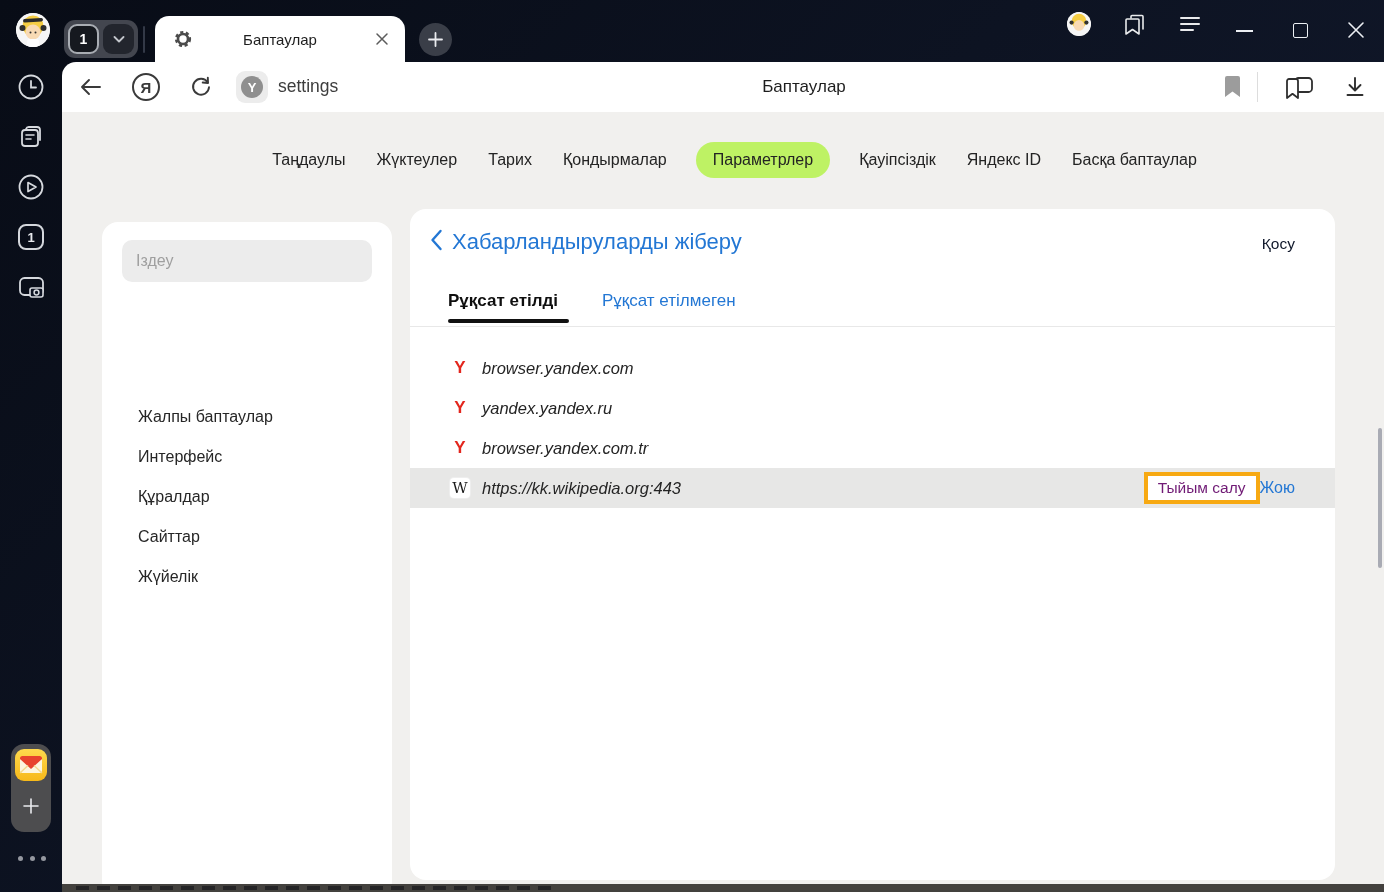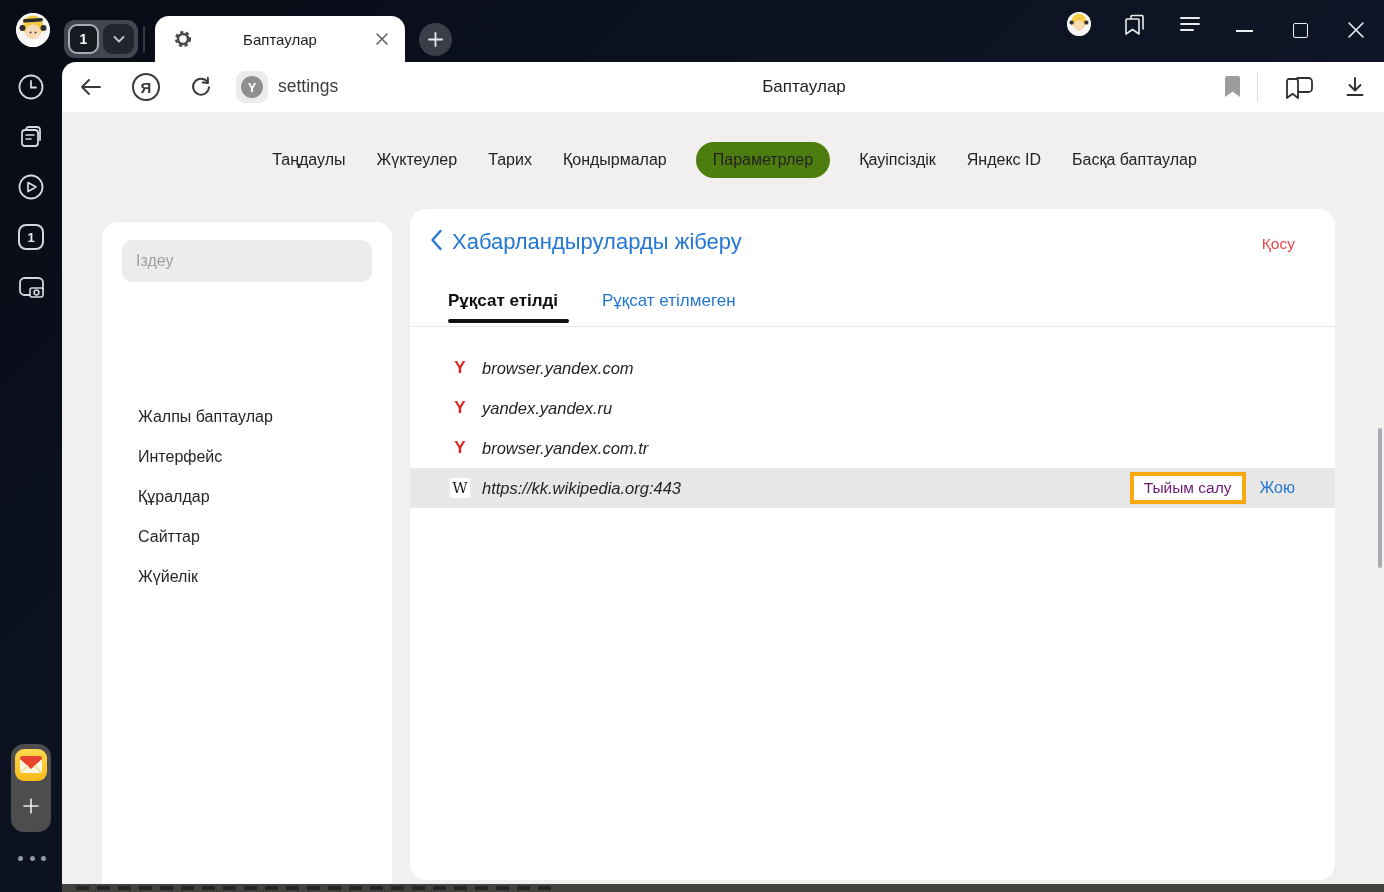--- a/index.html
+++ b/index.html
@@ -47,46 +47,46 @@
   .url-text { left:216px; top:14px; font-size:17.5px; color:#3d3d3d; }
   .ya-logo { left:70px; top:11px; width:28px; height:28px; border:2px solid #3a3a3a; border-radius:50%;
     color:#3a3a3a; font-size:15px; font-weight:bold; display:flex; align-items:center; justify-content:center; }
   .toolbar-title { left:400px; width:684px; top:15px; text-align:center; font-size:17px; color:#1d1d1d; }
   .tb-divider { left:1195px; top:10px; width:1px; height:30px; background:#ddd; }
 
   
   .page { left:62px; top:112px; width:1322px; height:772px; background:#f1f0ee; }
   .nav-row { left:0; right:0; top:30px; display:flex; justify-content:center; align-items:center; gap:27px;margin-left:23px; }
   .nav-tab { font-size:16px; color:#232323; padding:9px 2px; cursor:pointer; white-space:nowrap; }
-  .nav-tab.active { background:#4d7c0f; border-radius:20px; padding:9px 17px; }
+  .nav-tab.active { background:#bef264; border-radius:20px; padding:9px 17px; }
 
   .left-card { left:40px; top:93px; width:290px; height:675px; background:#fff; border-radius:16px;margin-top:17px; }
   .search-box { left:20px; top:18px; width:250px; height:42px; background:#ececec; border-radius:10px;
     border:none; outline:none; padding:0 14px; font-size:16px; color:#333; font-family:inherit; }
   .search-box::placeholder { color:#9f9f9f; }
   .side-item { left:36px; height:40px; display:flex; align-items:center; font-size:16px; color:#262626; cursor:pointer; }
 
   .main-card { left:348px; top:97px; width:925px; height:671px; background:#fff; border-radius:16px; }
   .back-chevron { left:20px; top:20px; }
   .page-title { left:42px; top:20px; font-size:22px; color:#2377d4; }
-  .add-link { right:40px; top:26px; font-size:15.5px; color:#ef4444; cursor:pointer; }
+  .add-link { right:40px; top:26px; font-size:15.5px; color:#0f172a; cursor:pointer; }
   .seg-tab1 { left:38px; top:82px; font-size:17px; font-weight:bold; color:#0f0f0f; cursor:pointer; }
   .seg-underline { left:38px; top:110px; width:121px; height:4px; background:#111; border-radius:2px; }
   .seg-tab2 { left:192px; top:82px; font-size:17px; color:#2377d4; cursor:pointer; }
   .card-divider { left:0; top:117px; width:925px; height:1px; background:#e8e8e8; }
   .rows { left:0; top:139px; width:925px; }
   .site-row { width:925px; height:40px; display:flex; align-items:center; padding:0 40px; }
   .site-row.hl { background:#e7e7e6; }
   .favicon { width:20px; height:20px; margin-right:12px; display:flex; align-items:center; justify-content:center; flex:0 0 auto; }
   .favicon.yx { color:#e3261d; font-size:17px; font-weight:bold; }
   .favicon.wk { background:#fff; border-radius:4px; font-family:"DejaVu Serif",serif; font-size:15px; color:#1a1a1a; box-shadow:0 0 0 1px #eee; }
   .site-url { font-size:16.5px; color:#242424;font-style:italic; }
   .row-spacer { flex:1; }
   .block-box { border:4px solid #f7a912; background:#fff; padding:3px 10px; font-size:15.5px; color:#701a75; cursor:pointer; }
-  .delete-link { margin-left:14px; font-size:16px; color:#2377d4; cursor:pointer; }
+  .delete-link { font-size:16px; color:#2377d4; cursor:pointer; }
 
   .bottom-strip { left:62px; top:884px; width:1322px; height:8px; background:#43413e; }
   .cut-text { left:14px; top:2px; width:480px; height:4px; opacity:.85;
     background:repeating-linear-gradient(90deg,#1f1f22 0 13px,transparent 13px 21px); }
   .scroll-thumb { left:1378px; top:428px; width:4px; height:140px; background:#a9abb4; border-radius:2px; }
 </style>
 </head>
 <body>
 
 <div class="abs chrome-bg"></div>

